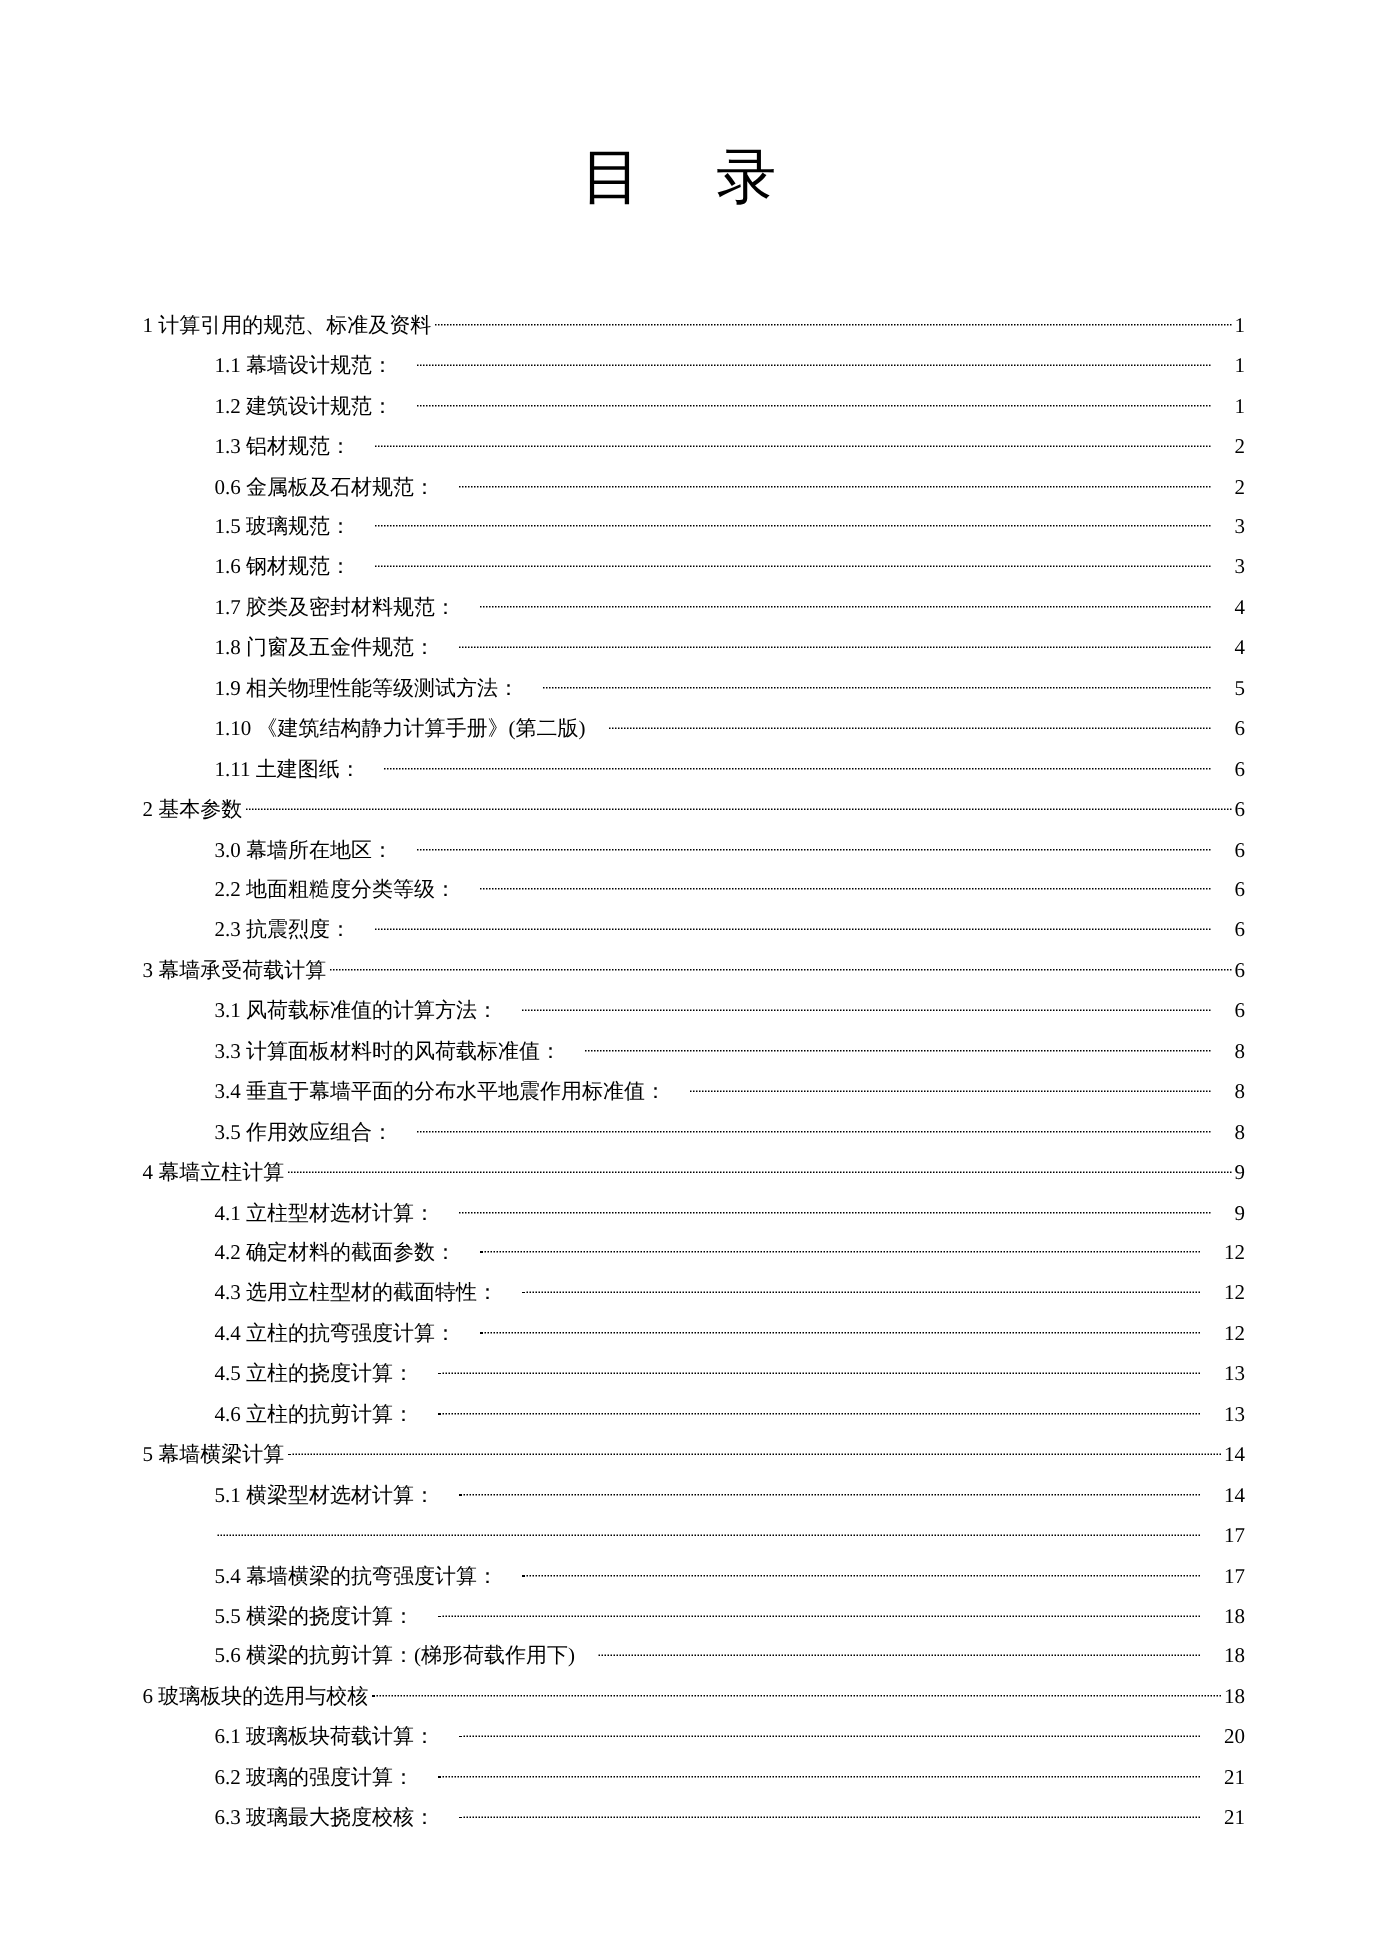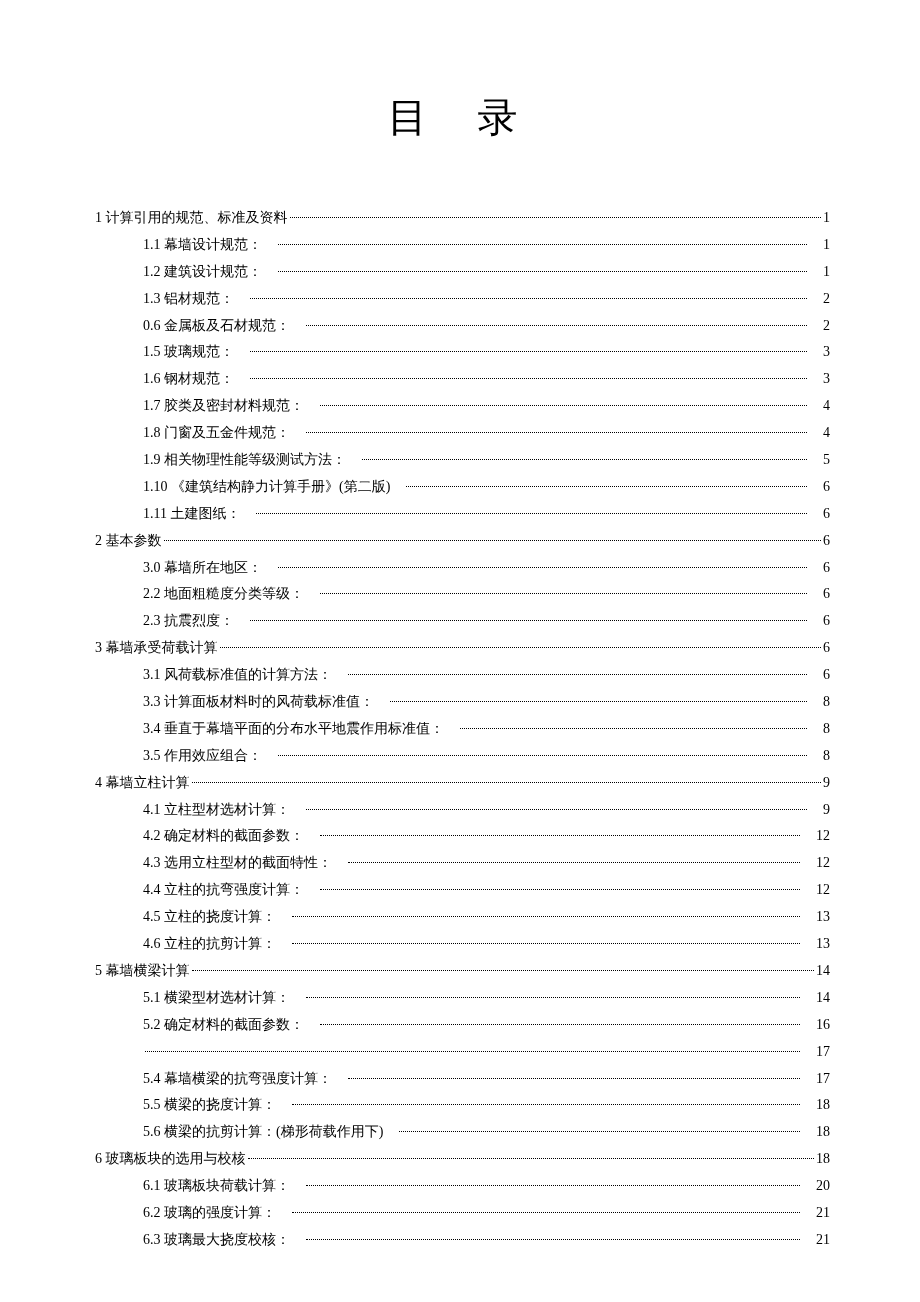--- a/index.html
+++ b/index.html
@@ -205,25 +205,20 @@
       <span class="toc-text">5  幕墙横梁计算</span>
       <span class="toc-dots"></span>
       <span class="toc-page">14</span>
     </div>
     <div class="toc-entry level-1">
       <span class="toc-text">5.1  横梁型材选材计算：</span>
       <span class="toc-dots"></span>
       <span class="toc-page">14</span>
     </div>
     <div class="toc-entry level-1">
-      <span class="toc-text">5.2  确定材料的截面参数：</span>
-      <span class="toc-dots"></span>
-      <span class="toc-page">16</span>
-    </div>
-    <div class="toc-entry level-1">
       <span class="toc-dots"></span>
       <span class="toc-page">17</span>
     </div>
     <div class="toc-entry level-1">
       <span class="toc-text">5.4  幕墙横梁的抗弯强度计算：</span>
       <span class="toc-dots"></span>
       <span class="toc-page">17</span>
     </div>
     <div class="toc-entry level-1">
       <span class="toc-text">5.5  横梁的挠度计算：</span>

